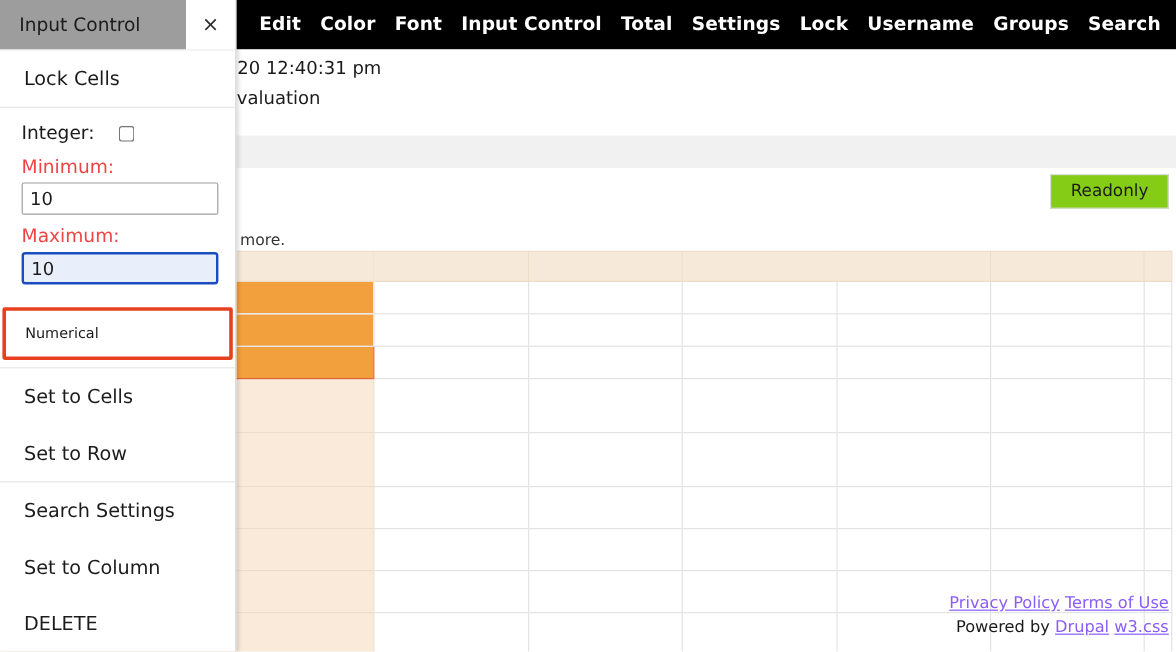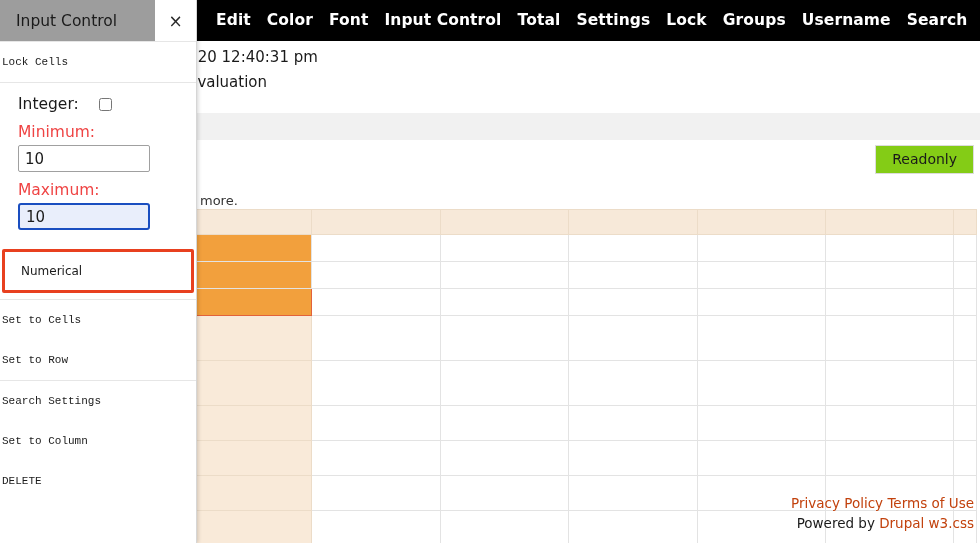--- a/index.html
+++ b/index.html
@@ -131,21 +131,22 @@
   #footer {
     position: absolute;
     right: 6px;
     bottom: 10px;
     text-align: right;
     font-size: 13.5px;
     color: #1a1a1a;
     line-height: 20px;
   }
   #footer a {
-    color: #c2410c;
+    color: #8b5cf6;
+    text-decoration: underline;
     cursor: pointer;
   }
 
   
   #panel {
     position: absolute;
     left: 0; top: 0;
     width: 197px;
     height: 543px;
     background: #ffffff;
@@ -176,26 +177,25 @@
     display: flex;
     align-items: center;
     justify-content: center;
     font-size: 17px;
     color: #2a2a2a;
     cursor: pointer;
     background: #ffffff;
   }
   .panel-row {
     border-top: 1px solid #e6e6e6;
-    padding: 14px 16px 14px 2px;
-    font-size: 11px;
+    padding: 14px 16px 14px 20px;
+    font-size: 16px;
     color: #1b1b1b;
     box-sizing: border-box;
     cursor: pointer;
-    font-family: Liberation Mono, monospace;
   }
   .panel-row.noborder { border-top: none; }
   #field-block {
     border-top: 1px solid #e6e6e6;
     padding: 12px 16px 10px 18px;
     box-sizing: border-box;
   }
   .chk-line {
     font-size: 15.5px;
     color: #1b1b1b;
@@ -206,21 +206,21 @@
   }
   .chk-line input[type=checkbox] {
     width: 13px; height: 13px; margin: 0;
   }
   .field-label {
     font-size: 15.5px;
     color: #ef4444;
     margin-bottom: 4px;
   }
   .txtinput {
-    width: 132px;
+    width: 164px;
     box-sizing: border-box;
     height: 27px;
     font-size: 15px;
     font-family: "DejaVu Sans", "Liberation Sans", sans-serif;
     padding: 2px 6px;
     color: #1b1b1b;
     border: 1px solid #a0a0a0;
     border-radius: 2px;
     background: #ffffff;
     outline: none;
@@ -380,22 +380,22 @@
 </div>
 
 <div id="topnav">
   <div class="nav-item">Edit</div>
   <div class="nav-item">Color</div>
   <div class="nav-item">Font</div>
   <div class="nav-item">Input Control</div>
   <div class="nav-item">Total</div>
   <div class="nav-item">Settings</div>
   <div class="nav-item">Lock</div>
+  <div class="nav-item">Username</div>
   <div class="nav-item">Groups</div>
-  <div class="nav-item">Username</div>
   <div class="nav-item">Search</div>
 
 </div>
 
 <div id="panel">
 
   <div id="panel-header">
     <div id="panel-title">Input Control</div>
     <div id="panel-close">×</div>
   </div>

